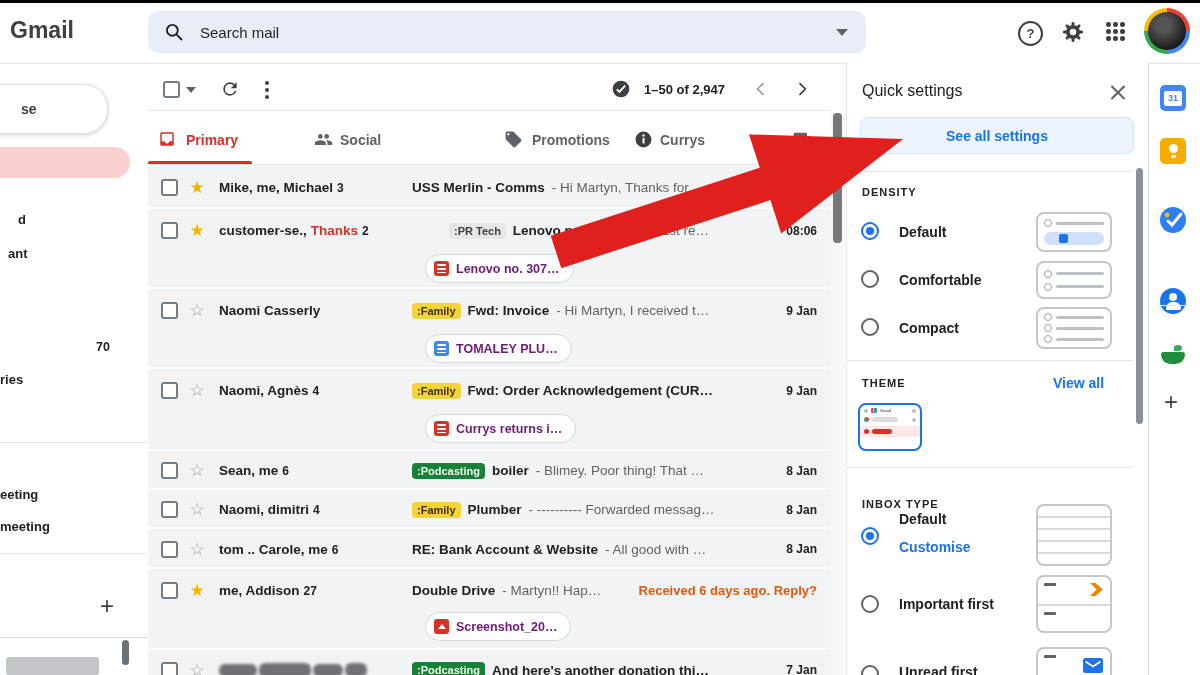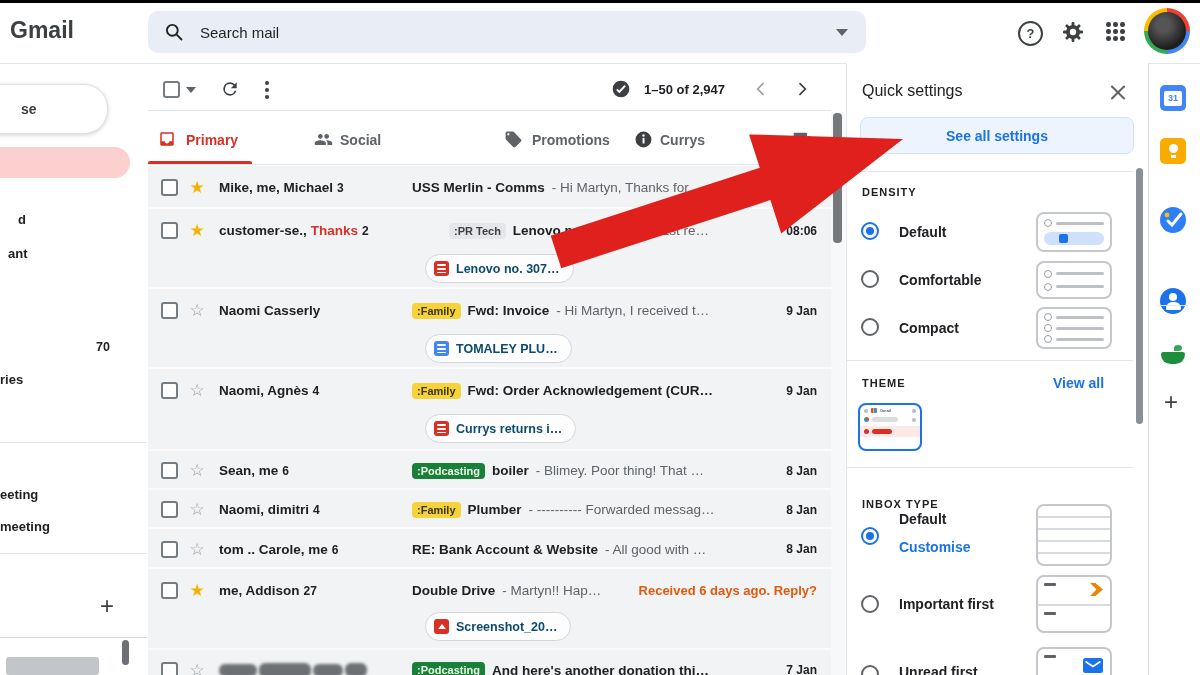--- a/index.html
+++ b/index.html
@@ -57,21 +57,21 @@
   .snip{font-size:13.5px;color:#5f6368;}
   .date{margin:0 14px 0 8px;font-size:12px;font-weight:700;color:#202124;white-space:nowrap;}
   .nudge{margin:0 14px 0 8px;font-size:13px;font-weight:700;color:#e2590e;white-space:nowrap;}
   .chip{font-size:11px;font-weight:700;padding:2px 5px;border-radius:4px;flex:none;}
   .chip.gray{background:#e4e6e9;color:#3c4043;margin-left:37px;}
   .chip.yellow{background:#f6d33b;color:#3b3304;}
   .chip.green{background:#188038;color:#eefbe8;}
   .attline{position:absolute;left:277px;top:43px;}
   .attchip{display:inline-flex;align-items:center;gap:7px;height:27px;padding:0 13px 0 8px;
            background:#fdfdfd;border:1.5px solid #d3d7da;border-radius:15px;}
-  .atxt{font-size:12.5px;font-weight:700;color:#0c4a6e;}
+  .atxt{font-size:12.5px;font-weight:700;color:#701a75;}
   .aicon{width:15px;height:15px;border-radius:3px;display:flex;flex-direction:column;gap:2px;
          align-items:center;justify-content:center;}
   .aicon.pdf,.aicon.img{background:#d93025;} .aicon.doc{background:#4285f4;}
   .aicon i{display:block;width:9px;height:1.7px;background:#fff;border-radius:1px;}
   .aicon.img i.mnt{width:0;height:0;background:none;border-left:4px solid transparent;
       border-right:4px solid transparent;border-bottom:5px solid #fff;}
   .blurwrap{margin-left:12px;width:193px;display:flex;align-items:center;gap:2px;flex:none;}
   .blurwrap i{display:block;height:13px;background:#6d7175;border-radius:6px;filter:blur(1.6px);}
 
   

